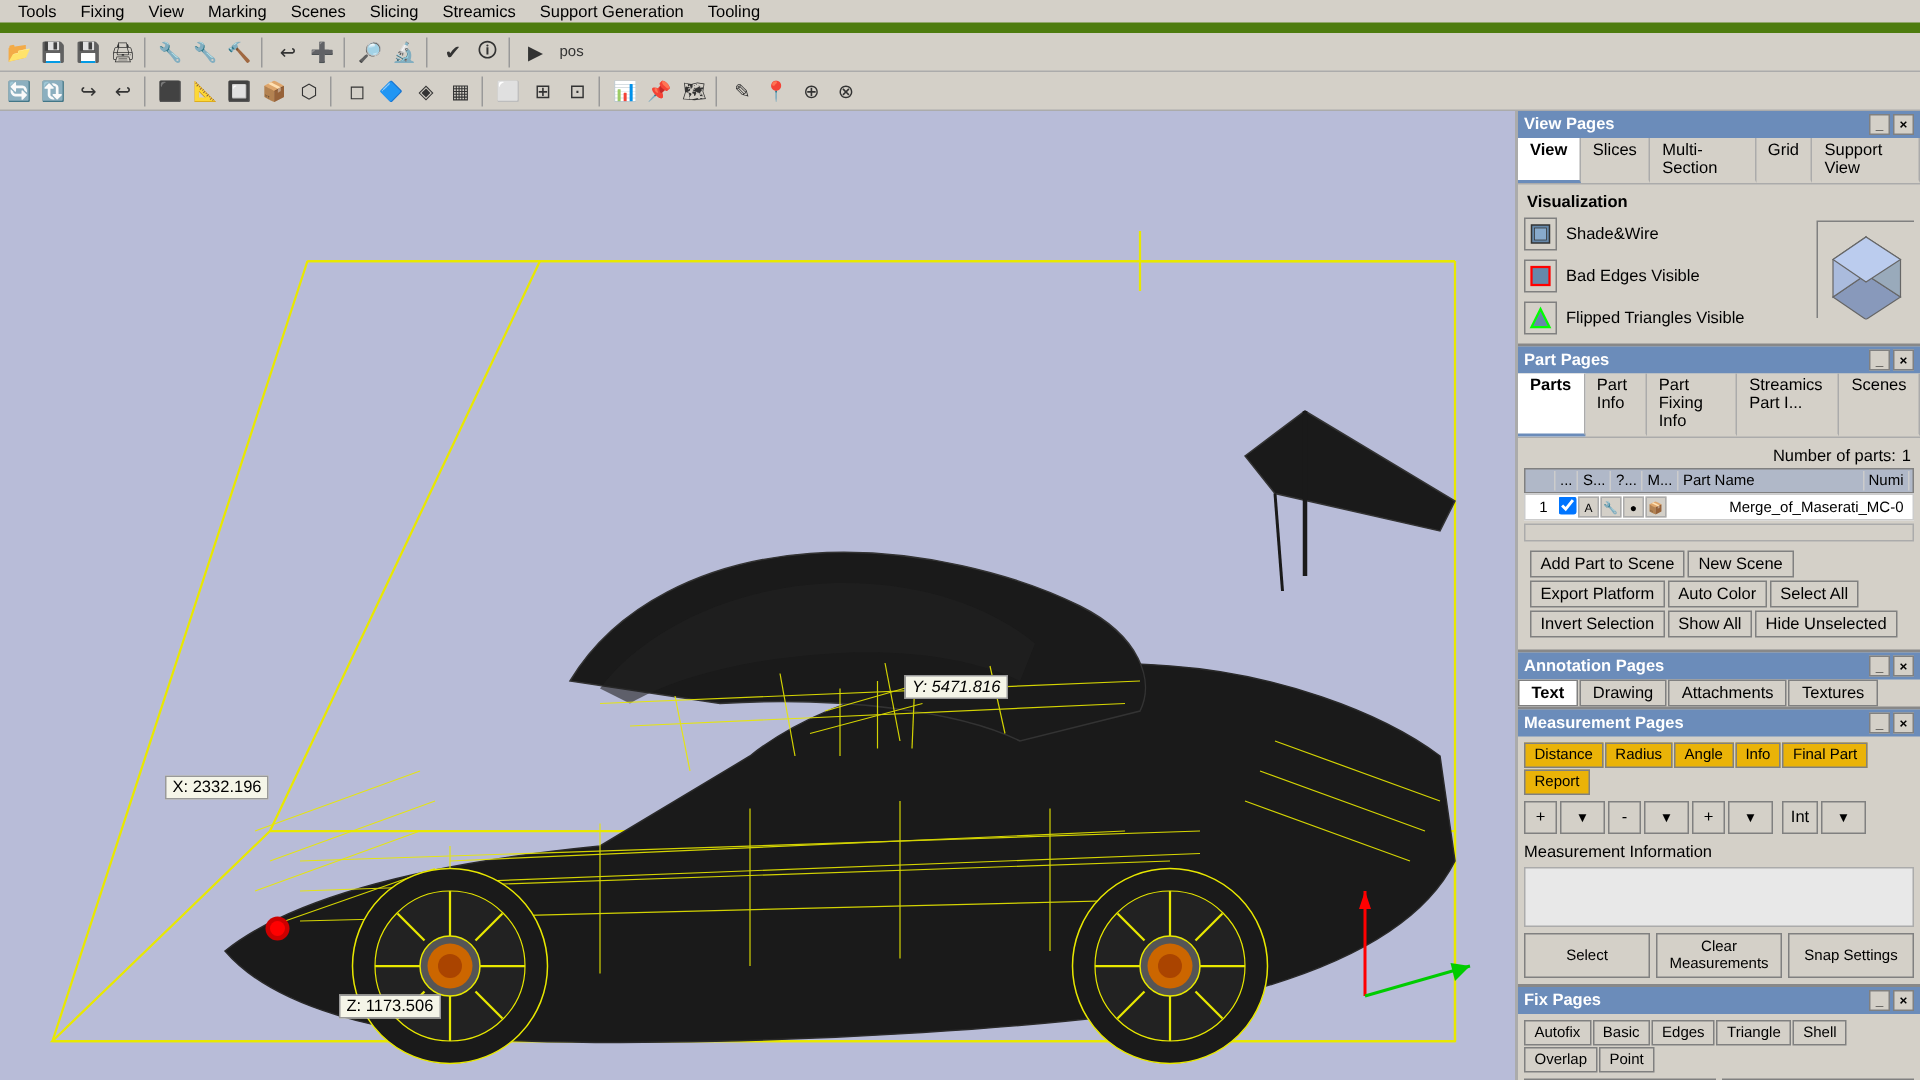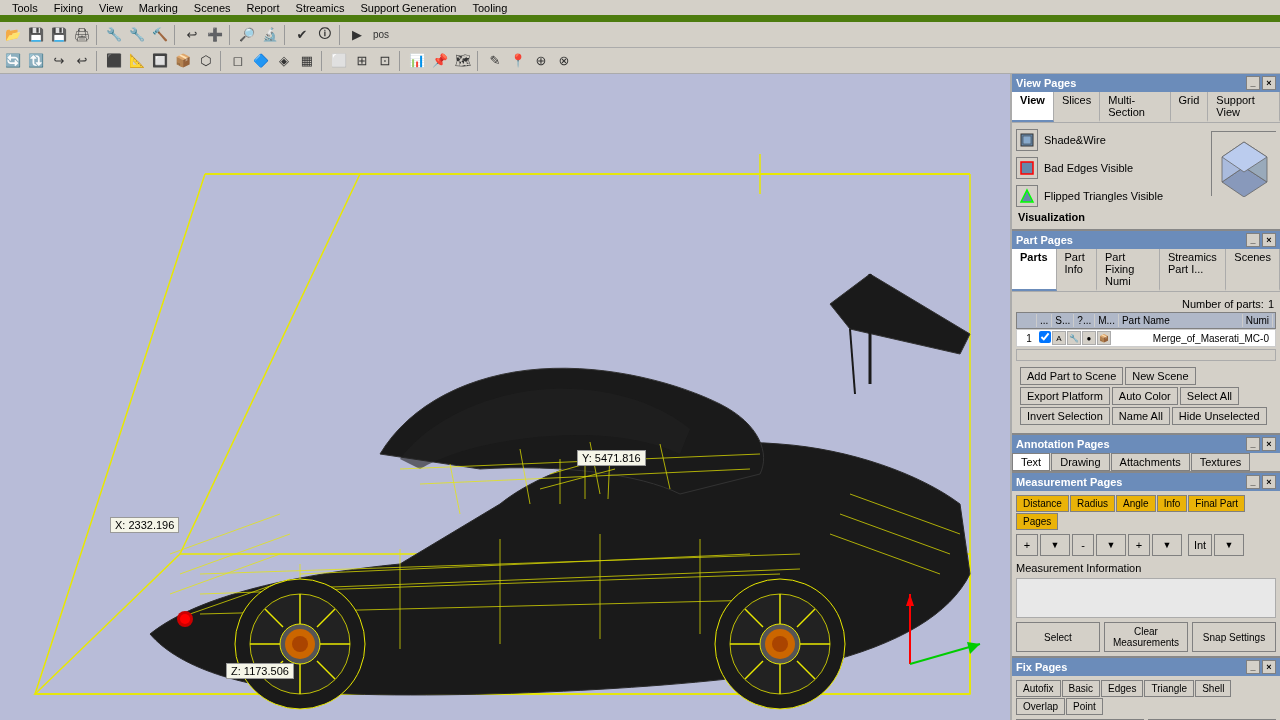--- a/index.html
+++ b/index.html
@@ -156,35 +156,35 @@
       flex: 1; padding: 3px 4px; background: #d4d0c8; border: 1px solid #808080;
       font-size: 10px; cursor: pointer; text-align: center;
     }
 
     
     .annotation-tab-row { display: flex; gap: 1px; }
     .ann-tab {
       padding: 2px 8px; background: #d4d0c8; border: 1px solid #808080;
       font-size: 11px; cursor: pointer;
     }
-    .ann-tab.active { background: #fff; font-weight: normal; }
+    .ann-tab.active { background: #fff; font-weight: bold; }
 
     
     input[type="checkbox"] { width: 12px; height: 12px; }
   </style>
 </head>
 <body>
 
 <div id="menubar">
   <div class="menu-item">Tools</div>
   <div class="menu-item">Fixing</div>
   <div class="menu-item">View</div>
   <div class="menu-item">Marking</div>
   <div class="menu-item">Scenes</div>
-  <div class="menu-item">Report</div>
+  <div class="menu-item">Slicing</div>
   <div class="menu-item">Streamics</div>
   <div class="menu-item">Support Generation</div>
   <div class="menu-item">Tooling</div>
 </div>
 
 <div id="toolbar1">
   <div class="tb-btn">📂</div>
   <div class="tb-btn">💾</div>
   <div class="tb-btn">💾</div>
   <div class="tb-btn">🖨</div>
@@ -351,21 +351,21 @@
           <line x1="0" y1="0" x2="0" y2="-70" stroke="#ff0000" stroke-width="2"></line>
           <polygon points="0,-70 -4,-58 4,-58" fill="#ff0000"></polygon>
 
           <line x1="0" y1="0" x2="70" y2="-20" stroke="#00cc00" stroke-width="2"></line>
           <polygon points="70,-20 57,-22 60,-10" fill="#00cc00"></polygon>
         </g>
       </svg>
 
       
       <div class="coord-label" style="left:110px;top:443px;">X: 2332.196</div>
-      <div class="coord-label" style="left:577px;top:376px;">Y: 5471.816</div>
+      <div class="coord-label" style="left:603px;top:376px;font-style:italic;">Y: 5471.816</div>
       <div class="coord-label" style="left:226px;top:589px;">Z: 1173.506</div>
     </div>
   </div>
 
   <div id="right-panel">
 
     <div class="panel-section" id="view-pages">
       <div class="panel-title-bar">
         <span>View Pages</span>
         <div class="panel-title-icons">
@@ -374,20 +374,21 @@
         </div>
       </div>
       <div class="tab-row">
         <div class="tab active">View</div>
         <div class="tab">Slices</div>
         <div class="tab">Multi-Section</div>
         <div class="tab">Grid</div>
         <div class="tab">Support View</div>
       </div>
       <div class="content">
+        <div style="font-size:11px;font-weight:bold;padding:2px;">Visualization</div>
         <div style="display:flex;align-items:flex-start;">
           <div class="viz-items">
             <div class="viz-row">
               <div class="viz-icon">
                 <svg width="16" height="16" viewBox="0 0 16 16">
                     <rect x="2" y="2" width="12" height="12" fill="#6688aa" stroke="#333" stroke-width="1"></rect>
                     <rect x="4" y="4" width="8" height="8" fill="#88aacc" stroke="#333" stroke-width="0.5"></rect>
                   </svg>
               </div>
               <span class="viz-label">Shade&amp;Wire</span>
@@ -414,36 +415,35 @@
             <svg width="65" height="65" viewBox="0 0 65 65">
               <rect width="65" height="65" fill="#d4d0c8"></rect>
 
               <polygon points="10,50 32,35 55,50 32,65" fill="#8899bb" stroke="#666" stroke-width="0.8"></polygon>
               <polygon points="10,50 32,35 32,10 10,25" fill="#aabbdd" stroke="#666" stroke-width="0.8"></polygon>
               <polygon points="32,35 55,50 55,25 32,10" fill="#99aabb" stroke="#666" stroke-width="0.8"></polygon>
               <polygon points="10,25 32,10 55,25 32,40" fill="#bbccee" stroke="#666" stroke-width="0.8"></polygon>
             </svg>
           </div>
         </div>
-        <div style="font-size:11px;font-weight:bold;padding:2px;">Visualization</div>
       </div>
     </div>
 
     <div class="panel-section" id="part-pages">
       <div class="panel-title-bar">
         <span>Part Pages</span>
         <div class="panel-title-icons">
           <div class="panel-icon-btn">_</div>
           <div class="panel-icon-btn">×</div>
         </div>
       </div>
       <div class="tab-row">
         <div class="tab active">Parts</div>
         <div class="tab">Part Info</div>
-        <div class="tab">Part Fixing Numi</div>
+        <div class="tab">Part Fixing Info</div>
         <div class="tab">Streamics Part I...</div>
         <div class="tab">Scenes</div>
       </div>
       <div class="content">
         <div class="parts-header">
           <span>Number of parts:</span>
           <span style="margin-left:4px;">1</span>
         </div>
         <div class="col-headers">
           <div class="col-h" style="width:18px;"></div>
@@ -466,21 +466,21 @@
           <div class="part-name">Merge_of_Maserati_MC-0</div>
         </div>
         <div class="scrollbar-h"></div>
         <div class="action-buttons">
           <button class="action-btn">Add Part to Scene</button>
           <button class="action-btn">New Scene</button>
           <button class="action-btn">Export Platform</button>
           <button class="action-btn">Auto Color</button>
           <button class="action-btn">Select All</button>
           <button class="action-btn">Invert Selection</button>
-          <button class="action-btn">Name All</button>
+          <button class="action-btn">Show All</button>
           <button class="action-btn">Hide Unselected</button>
         </div>
       </div>
     </div>
 
     <div class="panel-section" id="annotation-pages">
       <div class="panel-title-bar">
         <span>Annotation Pages</span>
         <div class="panel-title-icons">
           <div class="panel-icon-btn">_</div>
@@ -503,21 +503,21 @@
           <div class="panel-icon-btn">×</div>
         </div>
       </div>
       <div class="content">
         <div class="measure-tabs">
           <div class="measure-tab">Distance</div>
           <div class="measure-tab">Radius</div>
           <div class="measure-tab">Angle</div>
           <div class="measure-tab">Info</div>
           <div class="measure-tab">Final Part</div>
-          <div class="measure-tab">Pages</div>
+          <div class="measure-tab">Report</div>
         </div>
         <div class="measure-controls">
           <div class="measure-btn">+</div>
           <div class="measure-dropdown">▼</div>
           <div class="measure-btn">-</div>
           <div class="measure-dropdown">▼</div>
           <div class="measure-btn">+</div>
           <div class="measure-dropdown">▼</div>
           <div style="margin-left:4px;display:flex;align-items:center;gap:2px;">
             <div class="measure-btn" style="width:24px;">Int</div>

